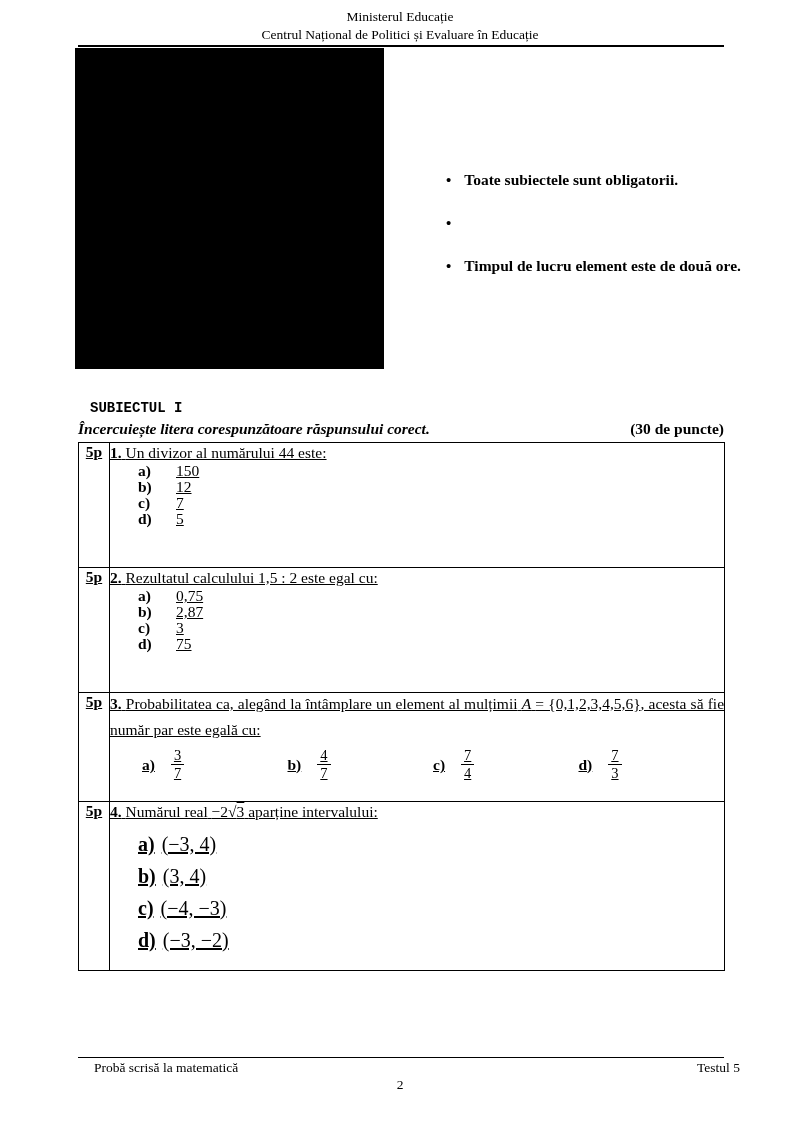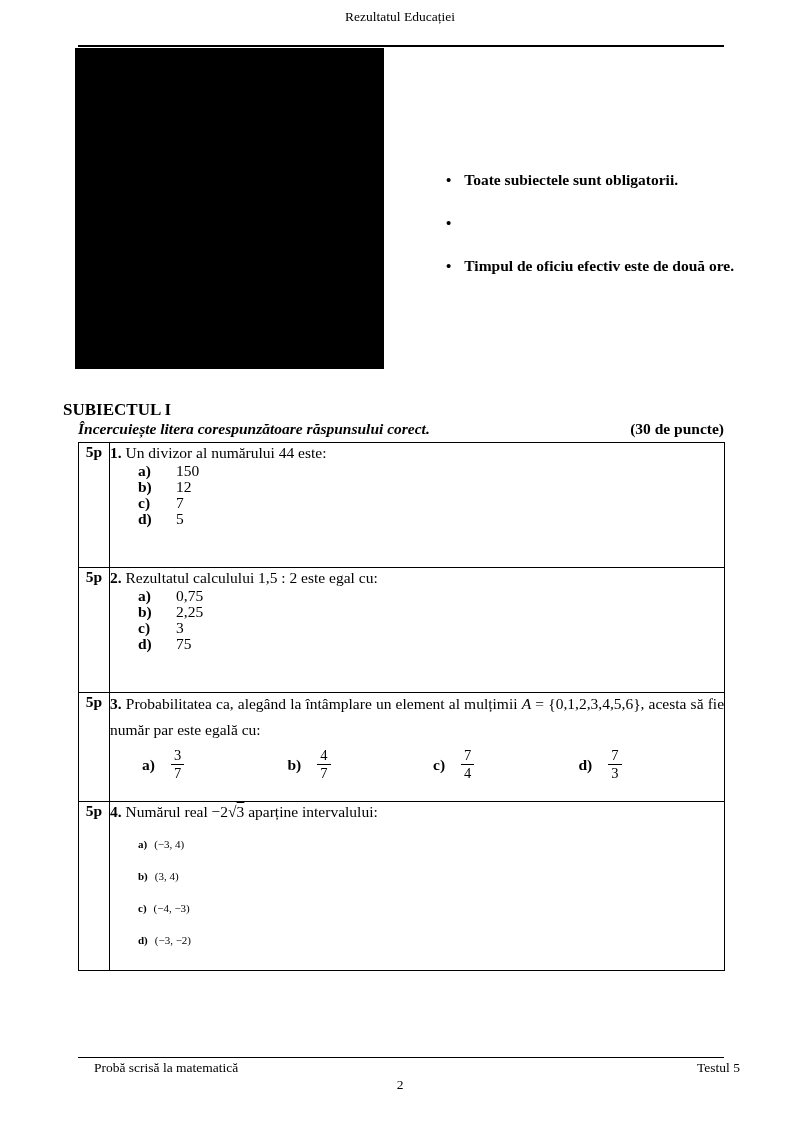--- a/index.html
+++ b/index.html
@@ -11,75 +11,76 @@
   .doc-header { position:absolute; top:8px; left:0; width:100%; text-align:center;
     font-size:13.5px; line-height:1.32; }
   .header-rule { position:absolute; top:45px; left:78px; width:646px; height:2px; background:#000; }
   
   .redacted { position:absolute; left:75px; top:48px; width:309px; height:321px; background:#000; }
   
   .notices { position:absolute; left:446px; top:170px; width:320px; list-style:none; margin:0; padding:0; }
   .notice { display:flex; gap:13px; font-weight:bold; font-size:15.5px; line-height:20px; margin-bottom:23px; }
   .notice .dot { font-size:15px; }
   
-  .section-title { position:absolute; left:63px; top:400px; font-weight:bold; font-size:17px; }
+  .section-title { position:absolute; left:90px; top:400px; font-weight:bold; font-size:14px;font-family:Liberation Mono, monospace; }
   .instruction-row { position:absolute; left:78px; top:420px; width:646px;
     display:flex; justify-content:space-between; font-weight:bold; font-size:15.5px; }
   .instr { font-style:italic; }
   
   table.questions { position:absolute; left:78px; top:442px; width:647px;
-    border-collapse:collapse; font-size:15.5px; table-layout:fixed; }
+    border-collapse:collapse; font-size:15.5px; table-layout:fixed;text-decoration:underline; }
   table.questions td { border:1px solid #000; vertical-align:top; padding:0; }
   td.pts { width:30px; text-align:center; font-weight:bold; padding-top:5px; }
   td.qc { padding:6px 8px 0 9px; }
   .q-line { line-height:20px; }
   .q-num { font-weight:bold; }
   .opt-v { padding-left:28px; line-height:16px; }
   .opt-letter { display:inline-block; width:38px; font-weight:bold; }
   .opt-letter-inline { font-weight:bold; margin-right:7px; }
   
   .q3-para { text-align:justify; line-height:26px; margin-top:-2px; }
   .set-var { font-style:italic; }
   .frac-row { display:flex; padding-left:32px; margin-top:4px; }
   .frac-opt { width:149px; display:flex; align-items:center; gap:9px; }
   .frac { display:inline-flex; flex-direction:column; text-align:center;
     font-size:14.5px; line-height:1.2; }
   .frac .num { border-bottom:1px solid #000; padding:0 3px; }
   
   .radicand { text-decoration:overline; }
-  .opt-i { padding-left:28px; margin-top:12px; line-height:20px; font-size:11px; }
+  .opt-i { padding-left:28px; margin-top:12px; line-height:20px; font-size:20px; }
   
   .footer-rule { position:absolute; left:78px; top:1057px; width:646px; height:1px; background:#000; }
   .footer-row { position:absolute; left:78px; top:1060px; width:646px;
     display:flex; justify-content:space-between; font-size:13.5px;margin-left:16px; }
   .page-num { position:absolute; top:1077px; left:0; width:100%; text-align:center; font-size:13.5px; }
 </style>
 </head>
 <body>
 
 <div class="page">
 
   <div class="doc-header">
-    <div>Rezultatul Educației</div>
+    <div>Ministerul Educație</div>
+    <div>Centrul Național de Politici și Evaluare în Educație</div>
   </div>
   <div class="header-rule"></div>
 
   <div class="redacted"></div>
 
   <ul class="notices">
     <li class="notice">
         <span class="dot">•</span>
         <span>Toate subiectele sunt obligatorii.</span>
       </li>
     <li class="notice">
         <span class="dot">•</span>
       </li>
     <li class="notice">
         <span class="dot">•</span>
-        <span>Timpul de oficiu efectiv este de două ore.</span>
+        <span>Timpul de lucru element este de două ore.</span>
       </li>
   </ul>
 
   <div class="section-title">SUBIECTUL I</div>
   <div class="instruction-row">
     <span class="instr">Încercuiește litera corespunzătoare răspunsului corect.</span>
     <span>(30 de puncte)</span>
   </div>
 
   <table class="questions">
@@ -94,21 +95,21 @@
         <div class="opt-v"><span class="opt-letter">c)</span><span>7</span></div>
         <div class="opt-v"><span class="opt-letter">d)</span><span>5</span></div>
       </td>
     </tr>
 
     <tr>
       <td class="pts" style="height:124px;">5p</td>
       <td class="qc">
         <div class="q-line"><span class="q-num">2.</span> <span>Rezultatul calculului 1,5 : 2  este egal cu:</span></div>
         <div class="opt-v"><span class="opt-letter">a)</span><span>0,75</span></div>
-        <div class="opt-v"><span class="opt-letter">b)</span><span>2,25</span></div>
+        <div class="opt-v"><span class="opt-letter">b)</span><span>2,87</span></div>
         <div class="opt-v"><span class="opt-letter">c)</span><span>3</span></div>
         <div class="opt-v"><span class="opt-letter">d)</span><span>75</span></div>
       </td>
     </tr>
 
     <tr>
       <td class="pts" style="height:108px;">5p</td>
       <td class="qc">
         <div class="q-line q3-para"><span class="q-num">3.</span> <span>Probabilitatea ca, alegând la întâmplare un element al mulțimii</span>
           <span class="set-var">A</span>

